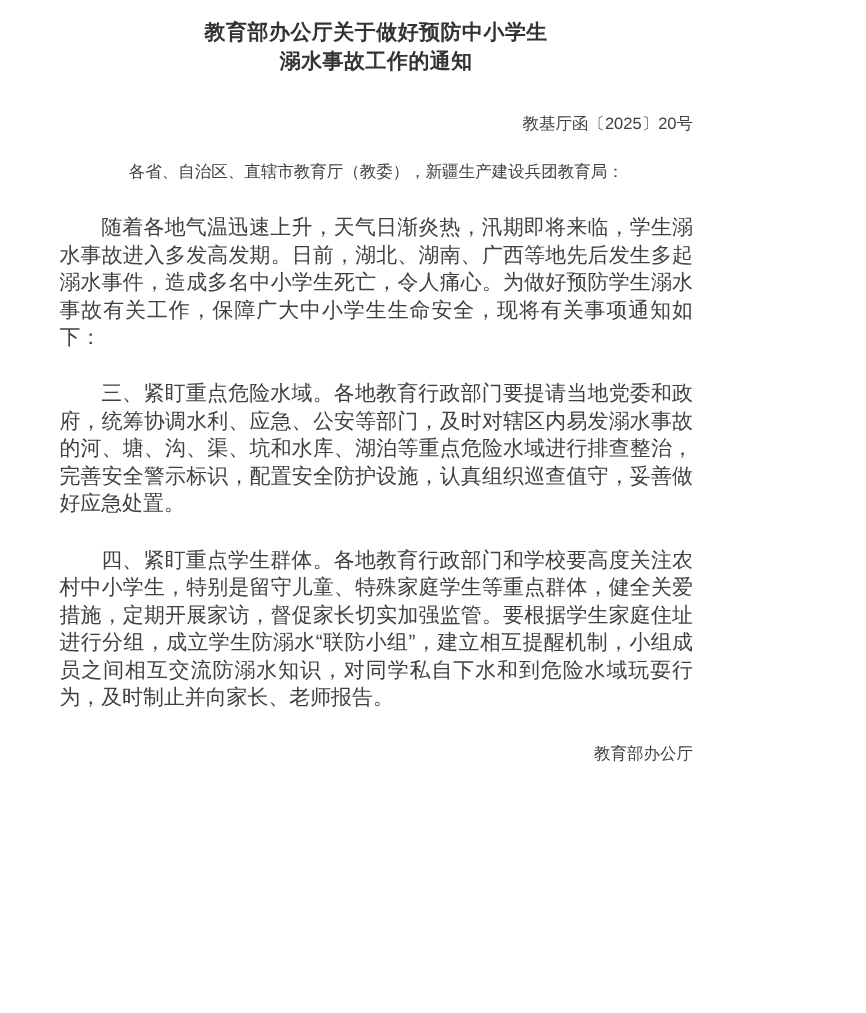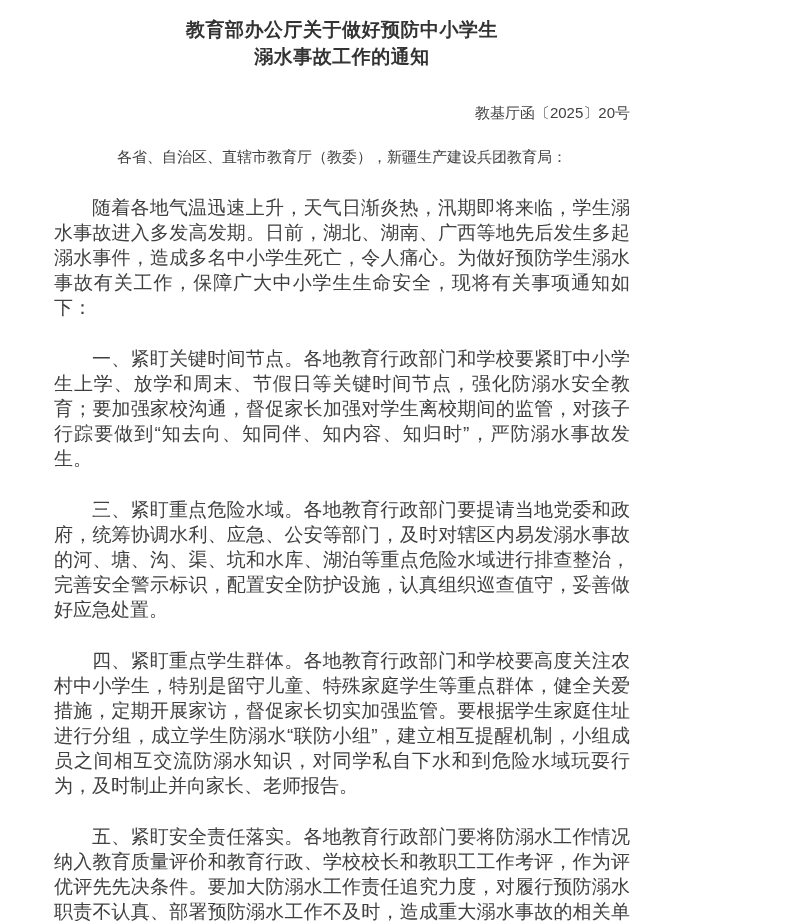--- a/index.html
+++ b/index.html
@@ -65,20 +65,18 @@
   <h1 class="title">
     <div>教育部办公厅关于做好预防中小学生</div>
     <div>溺水事故工作的通知</div>
   </h1>
 
   <div class="doc-number">教基厅函〔2025〕20号</div>
 
   <div class="salutation">各省、自治区、直辖市教育厅（教委），新疆生产建设兵团教育局：</div>
 
   <p class="para">随着各地气温迅速上升，天气日渐炎热，汛期即将来临，学生溺水事故进入多发高发期。日前，湖北、湖南、广西等地先后发生多起溺水事件，造成多名中小学生死亡，令人痛心。为做好预防学生溺水事故有关工作，保障广大中小学生生命安全，现将有关事项通知如下：</p>
-  <p class="para">一、紧盯关键时间节点。各地教育行政部门和学校要紧盯中小学生上学、放学和周末、节假日等关键时间节点，强化防溺水安全教育；要加强家校沟通，督促家长加强对学生离校期间的监管，对孩子行踪要做到“知去向、知同伴、知内容、知归时”，严防溺水事故发生。</p>
   <p class="para">三、紧盯重点危险水域。各地教育行政部门要提请当地党委和政府，统筹协调水利、应急、公安等部门，及时对辖区内易发溺水事故的河、塘、沟、渠、坑和水库、湖泊等重点危险水域进行排查整治，完善安全警示标识，配置安全防护设施，认真组织巡查值守，妥善做好应急处置。</p>
   <p class="para">四、紧盯重点学生群体。各地教育行政部门和学校要高度关注农村中小学生，特别是留守儿童、特殊家庭学生等重点群体，健全关爱措施，定期开展家访，督促家长切实加强监管。要根据学生家庭住址进行分组，成立学生防溺水“联防小组”，建立相互提醒机制，小组成员之间相互交流防溺水知识，对同学私自下水和到危险水域玩耍行为，及时制止并向家长、老师报告。</p>
-  <p class="para">五、紧盯安全责任落实。各地教育行政部门要将防溺水工作情况纳入教育质量评价和教育行政、学校校长和教职工工作考评，作为评优评先先决条件。要加大防溺水工作责任追究力度，对履行预防溺水职责不认真、部署预防溺水工作不及时，造成重大溺水事故的相关单位和责任人，要依法依规严肃追责问责。</p>
 
   <div class="signature">教育部办公厅</div>
 
 </div>
 
 </body></html>

